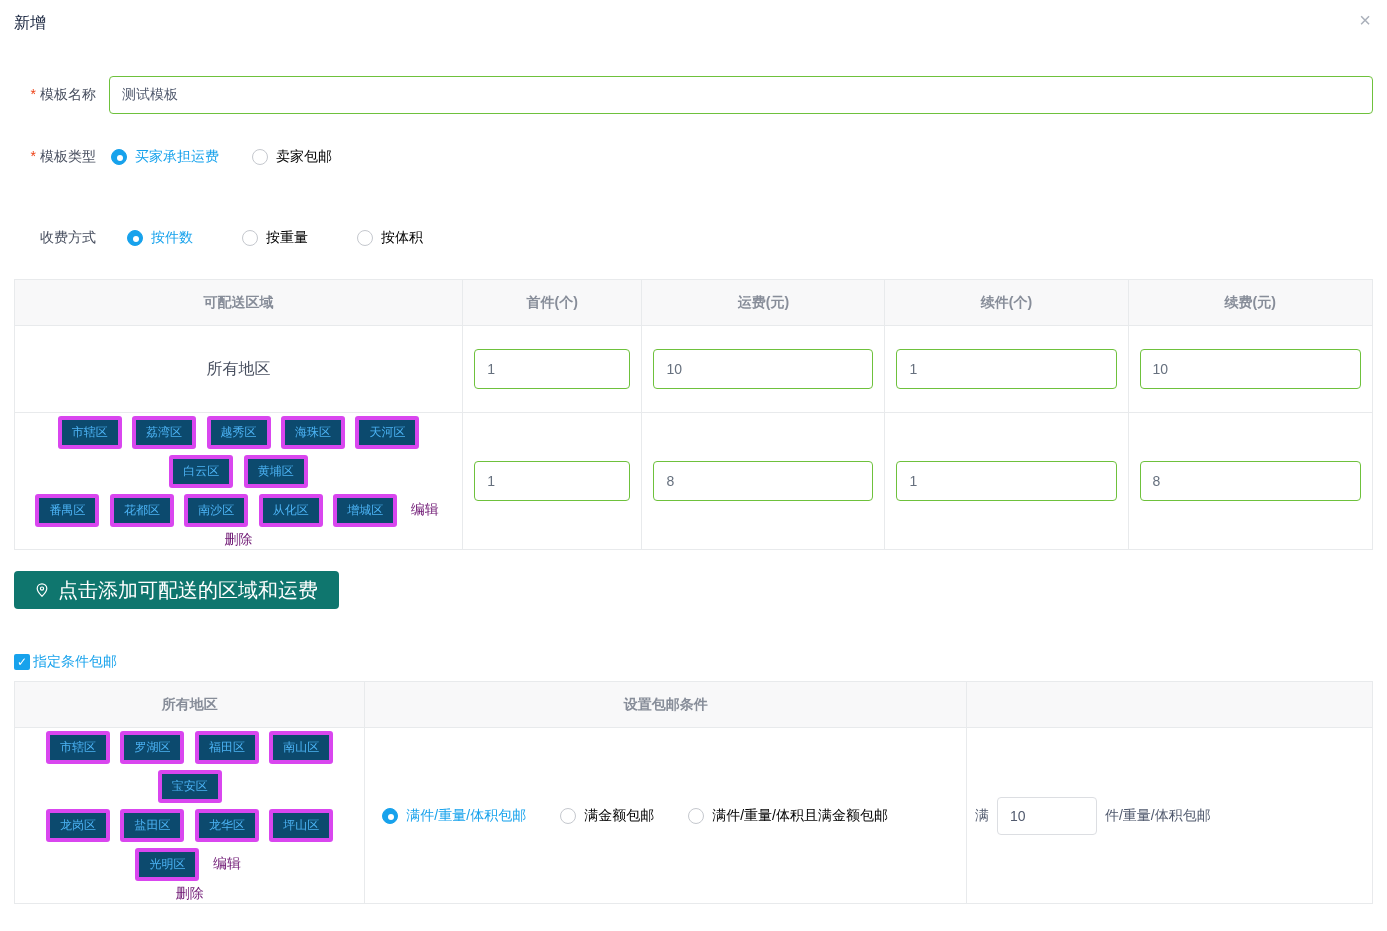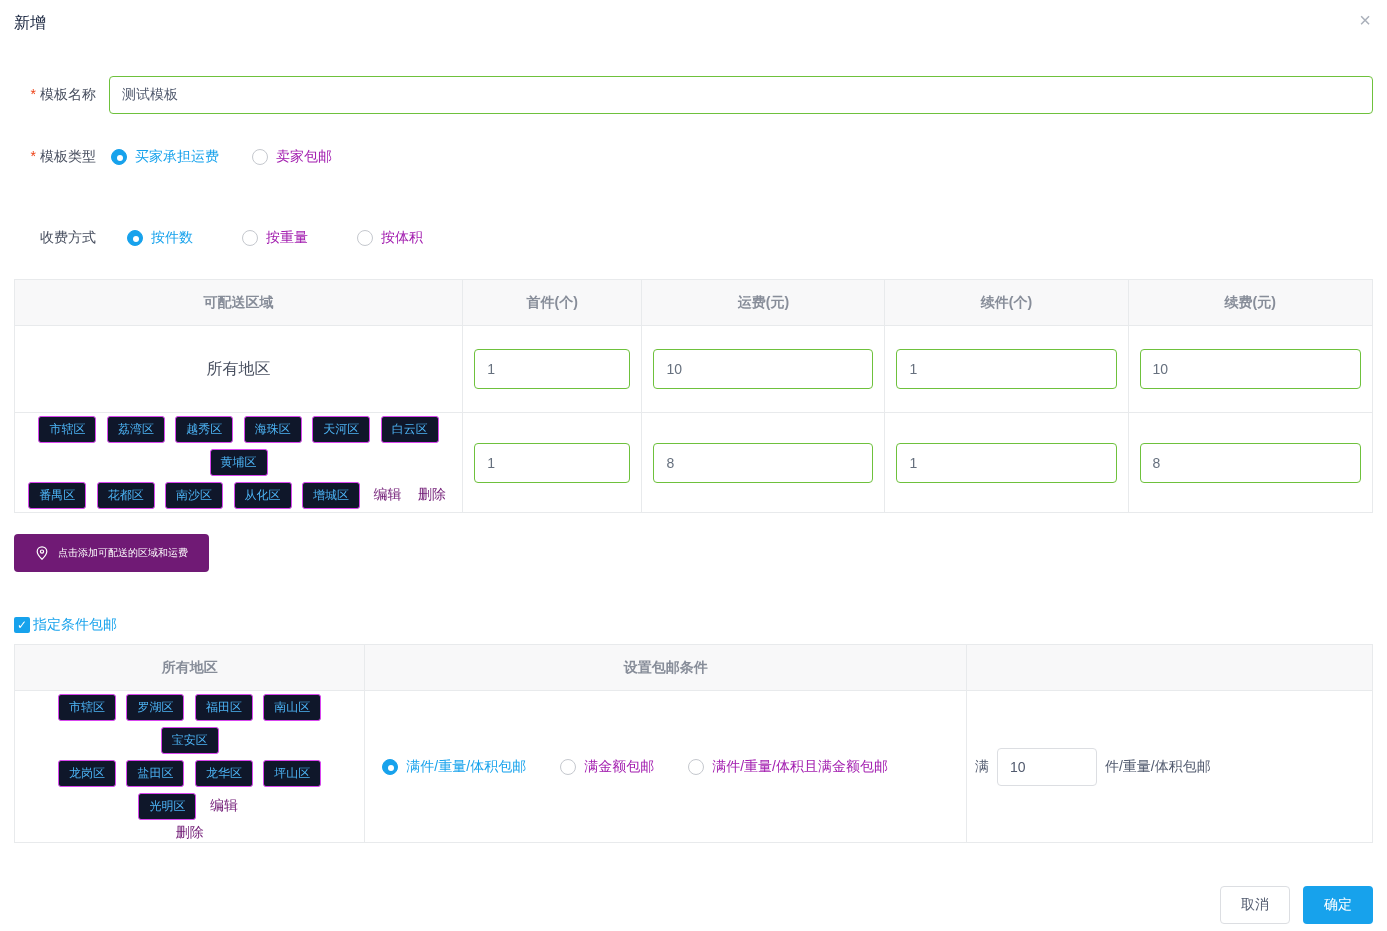--- a/index.html
+++ b/index.html
@@ -23,47 +23,47 @@
     border-radius:4px; padding:0 12px; font-size:14px; color:#515a6e; outline:none; }
 
   
   .radio { display:inline-flex; align-items:center; margin-left:15px; margin-right:18px;
     cursor:pointer; }
   .radio-dot { width:16px; height:16px; border-radius:50%; border:1px solid #c5c8ce;
     background:#fff; position:relative; flex-shrink:0; }
   .radio-dot.checked { border-color:#17a2ec; background:#17a2ec; }
   .radio-dot.checked::after { content:""; position:absolute; left:5px; top:5px;
     width:6px; height:6px; border-radius:50%; background:#fff; }
-  .radio-text { margin-left:8px; font-size:14px; color:#a21caf; }
+  .radio-text { margin-left:8px; font-size:14px; color:#000000; }
   .radio-text.active { color:#17a2ec; }
 
   
   table { width:100%; border-collapse:collapse; table-layout:fixed; }
   .tbl { margin-top:32px;padding-left:48px; }
   .tbl2 { margin-top:10px; }
   th,td { border:1px solid #e8eaec; text-align:center; vertical-align:middle; }
   th { height:46px; background:#f8f8f9; color:#878d99; font-size:14px; font-weight:bold; }
   .t1-r1 td { height:87px; }
   .t1-r2 td { height:92px; }
   .t2-r1 td { height:124px; }
   .cell-text { font-size:16px; color:#495060; }
   .cell-input { display:block; width:calc(100% - 22px); margin:0 auto; height:40px;
     border:1px solid #6ec13c; border-radius:4px; padding:0 12px; font-size:14px;
     color:#66707e; outline:none; text-align:left; }
 
   .tag-line { line-height:normal; padding:0 6px; }
-  .tag { display:inline-block; padding:4px 10px; margin:3px 3px; background:#0f172a;
-    border:1px solid #d946ef; border-radius:3px; color:#4cb3f4; font-size:12px;
+  .tag { display:inline-block; padding:4px 10px; margin:3px 3px; background:#0c4a6e;
+    border:4px solid #d946ef; border-radius:3px; color:#4cb3f4; font-size:12px;
     line-height:17px; }
   .link { color:#701a75; font-size:14px; margin:0 6px; cursor:pointer; }
 
   
   .add-btn { display:inline-flex; align-items:center; gap:9px; height:38px;
-    padding:0 21px; border:none; border-radius:4px; background:#701a75; color:#fff;
-    font-size:10px; cursor:pointer; }
+    padding:0 21px; border:none; border-radius:4px; background:#0f766e; color:#fff;
+    font-size:20px; cursor:pointer; }
   .add-btn-1 { margin-top:21px; }
   .add-btn-2 { margin-top:22px; }
   .pin-icon { width:14px; height:14px; display:block; }
 
   
   .check-row { display:flex; align-items:center; margin-top:44px; cursor:pointer; }
   .checkbox { width:16px; height:16px; border-radius:2px; background:#17a2ec; color:#fff;
     display:inline-flex; align-items:center; justify-content:center; font-size:12px;
     line-height:1; flex-shrink:0; }
   .check-label { margin-left:3px; font-size:14px; color:#17a2ec; }
@@ -276,18 +276,14 @@
           <span class="threshold-text">件/重量/体积包邮</span>
         </div>
       </td>
     </tr>
   </tbody>
     </table>
 
   
 
   
-  <div class="footer">
-    <button class="btn btn-cancel">取消</button>
-    <button class="btn btn-confirm">确定</button>
-  </div>
 
 </div>
 
 </body></html>

